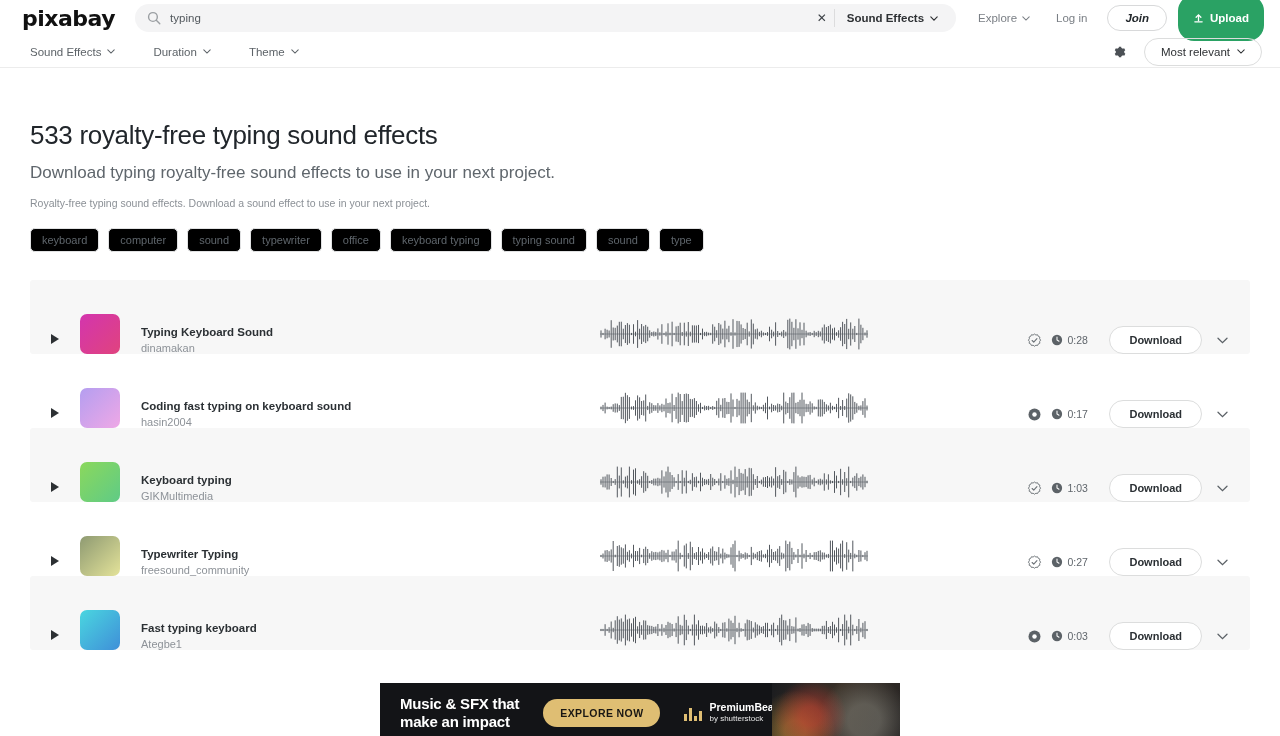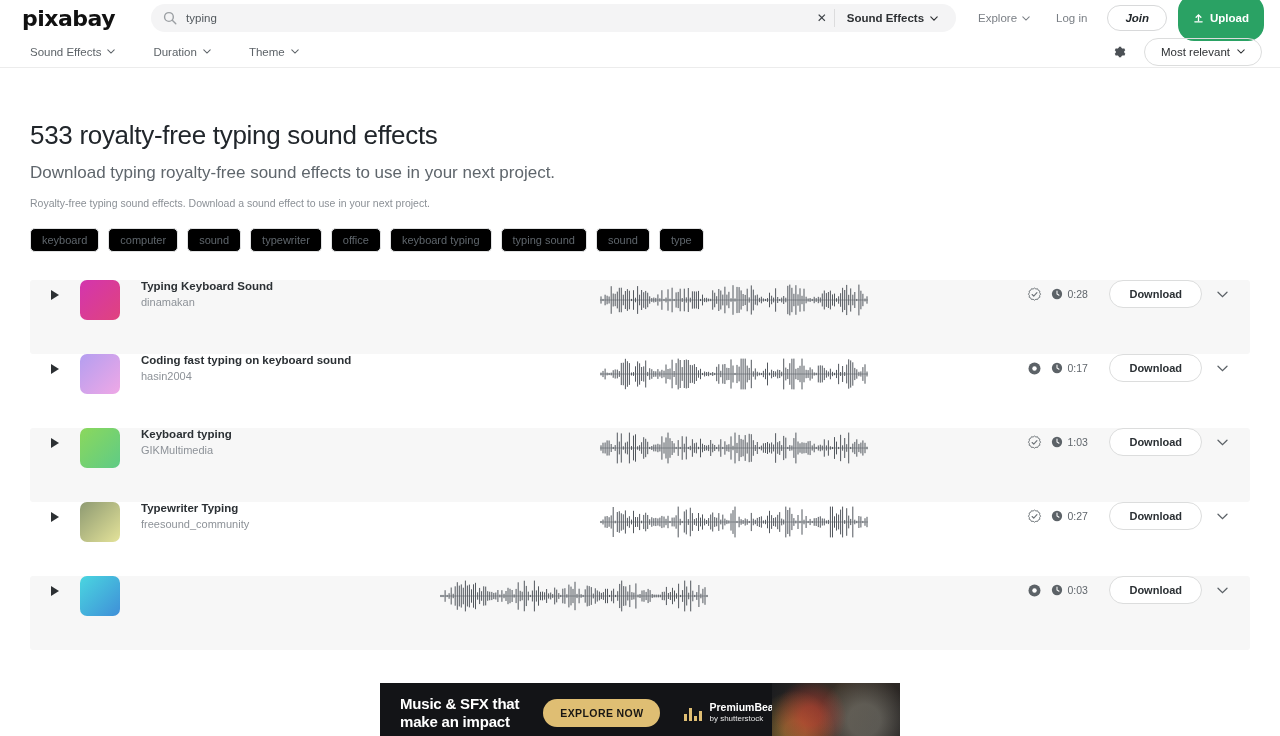--- a/index.html
+++ b/index.html
@@ -18,21 +18,21 @@
     align-items: center;
     padding: 0 16px 0 22px;
     background: #fff;
   }
   .logo {
     font-family: "DejaVu Sans", sans-serif;
     font-size: 22px;
     font-weight: 700;
     letter-spacing: -0.5px;
     color: #111;
-    margin-right: 36px;
+    margin-right: 20px;
     user-select: none;
   }
   .searchbar {
     flex: 1;
     height: 28px;
     background: #f4f4f5;
     border-radius: 14px;
     display: flex;
     align-items: center;
     padding: 0 6px 0 12px;
@@ -153,21 +153,21 @@
     background: #000000;
     cursor: pointer;
     white-space: nowrap;
   }
 
   
   .results { margin-top: 28px; }
   .row {
     height: 74px;
     display: flex;
-    align-items: flex-start;
+    align-items: flex-end;
     padding: 0 14px 0 10px;
     border-radius: 3px;
   }
   .row.alt { background: #f7f7f7; }
   .play-btn {
     width: 30px; height: 30px;
     display: flex; align-items: center; justify-content: center;
     cursor: pointer; flex: none;
   }
   .tri {
@@ -1038,20 +1038,24 @@
               <polyline points="1,1.3 5.5,5.6 10,1.3" fill="none" stroke="#5c6267" stroke-width="1.3" stroke-linecap="round"></polyline>
             </svg>
           </div>
         </div>
       </div>
       <div class="row alt">
         <div class="play-btn">
           <div class="tri"></div>
         </div>
         <div class="thumb" style="background:linear-gradient(135deg,#4ad6e0,#3f8fd8)"></div>
+        <div class="meta">
+          <div class="track-title">Fast typing keyboard</div>
+          <div class="track-author">Ategbe1</div>
+        </div>
         <div class="wave-wrap">
           <svg class="wave" width="268" height="34" viewBox="0 0 268 34">
             <line x1="0" y1="17" x2="268" y2="17" stroke="#8b9096" stroke-width="0.8"></line>
             <line x1="1.0" y1="16.3" x2="1.0" y2="17.7" stroke="#53585e" stroke-width="1" stroke-linecap="round"></line>
             <line x1="3.0" y1="16.3" x2="3.0" y2="17.7" stroke="#53585e" stroke-width="1" stroke-linecap="round"></line>
             <line x1="5.1" y1="11.6" x2="5.1" y2="22.4" stroke="#53585e" stroke-width="1" stroke-linecap="round"></line>
             <line x1="7.1" y1="16.3" x2="7.1" y2="17.7" stroke="#53585e" stroke-width="1" stroke-linecap="round"></line>
             <line x1="9.1" y1="14.6" x2="9.1" y2="19.4" stroke="#53585e" stroke-width="1" stroke-linecap="round"></line>
             <line x1="11.2" y1="8.9" x2="11.2" y2="25.1" stroke="#53585e" stroke-width="1" stroke-linecap="round"></line>
             <line x1="13.2" y1="15.2" x2="13.2" y2="18.8" stroke="#53585e" stroke-width="1" stroke-linecap="round"></line>

